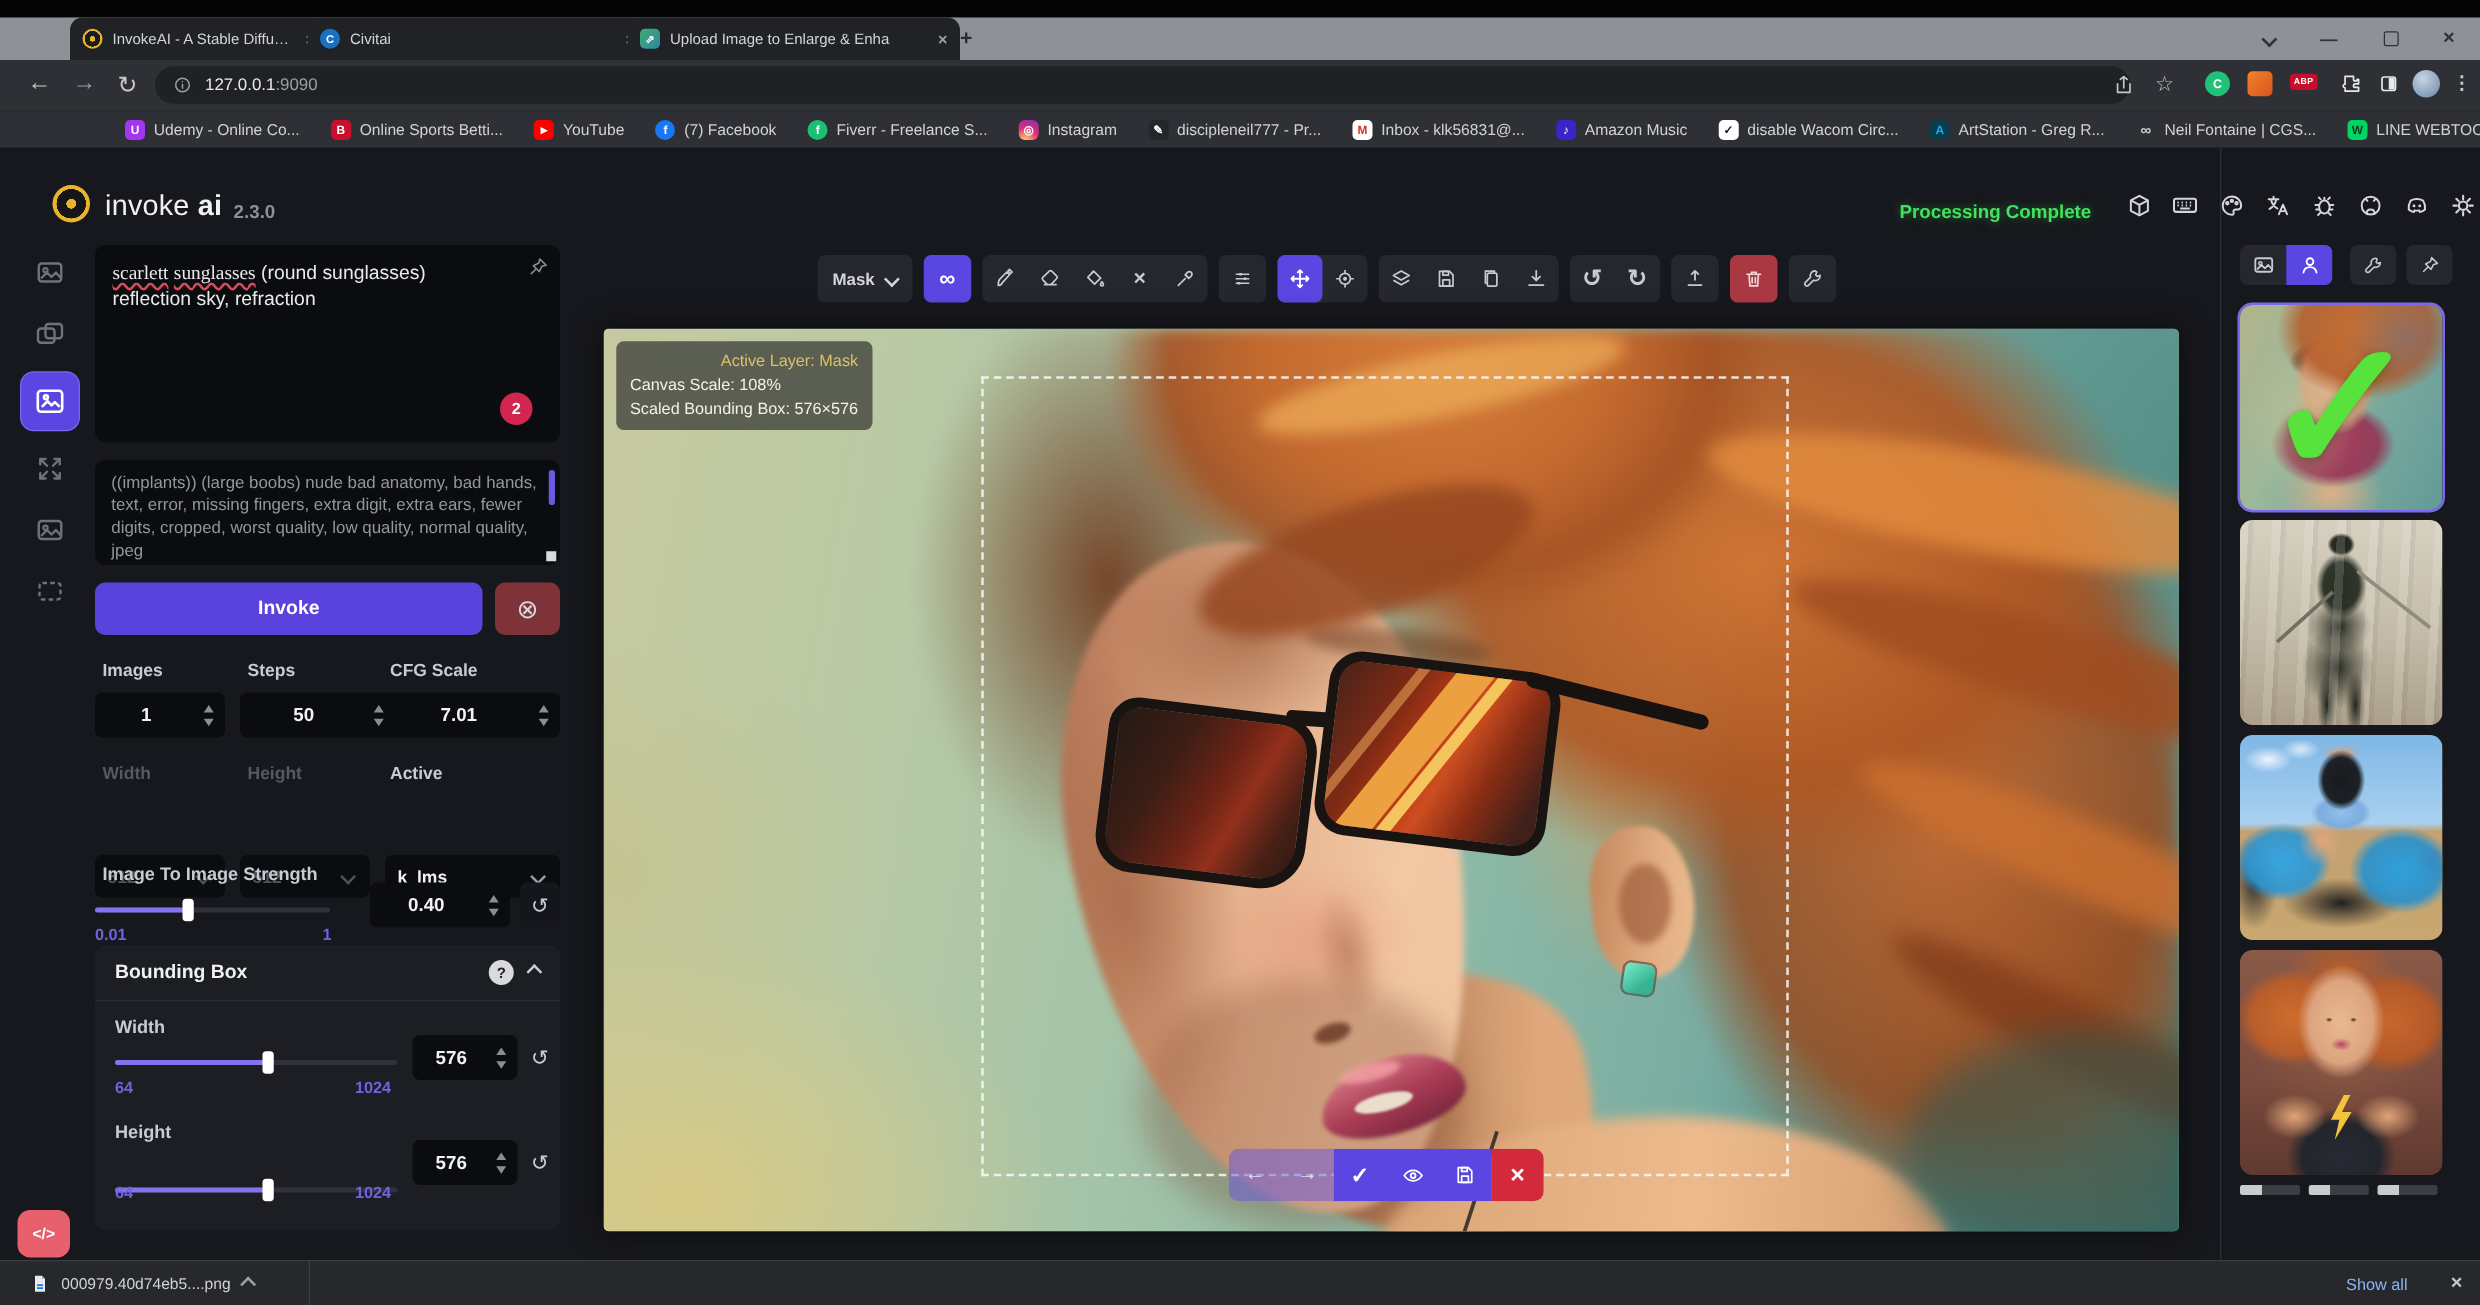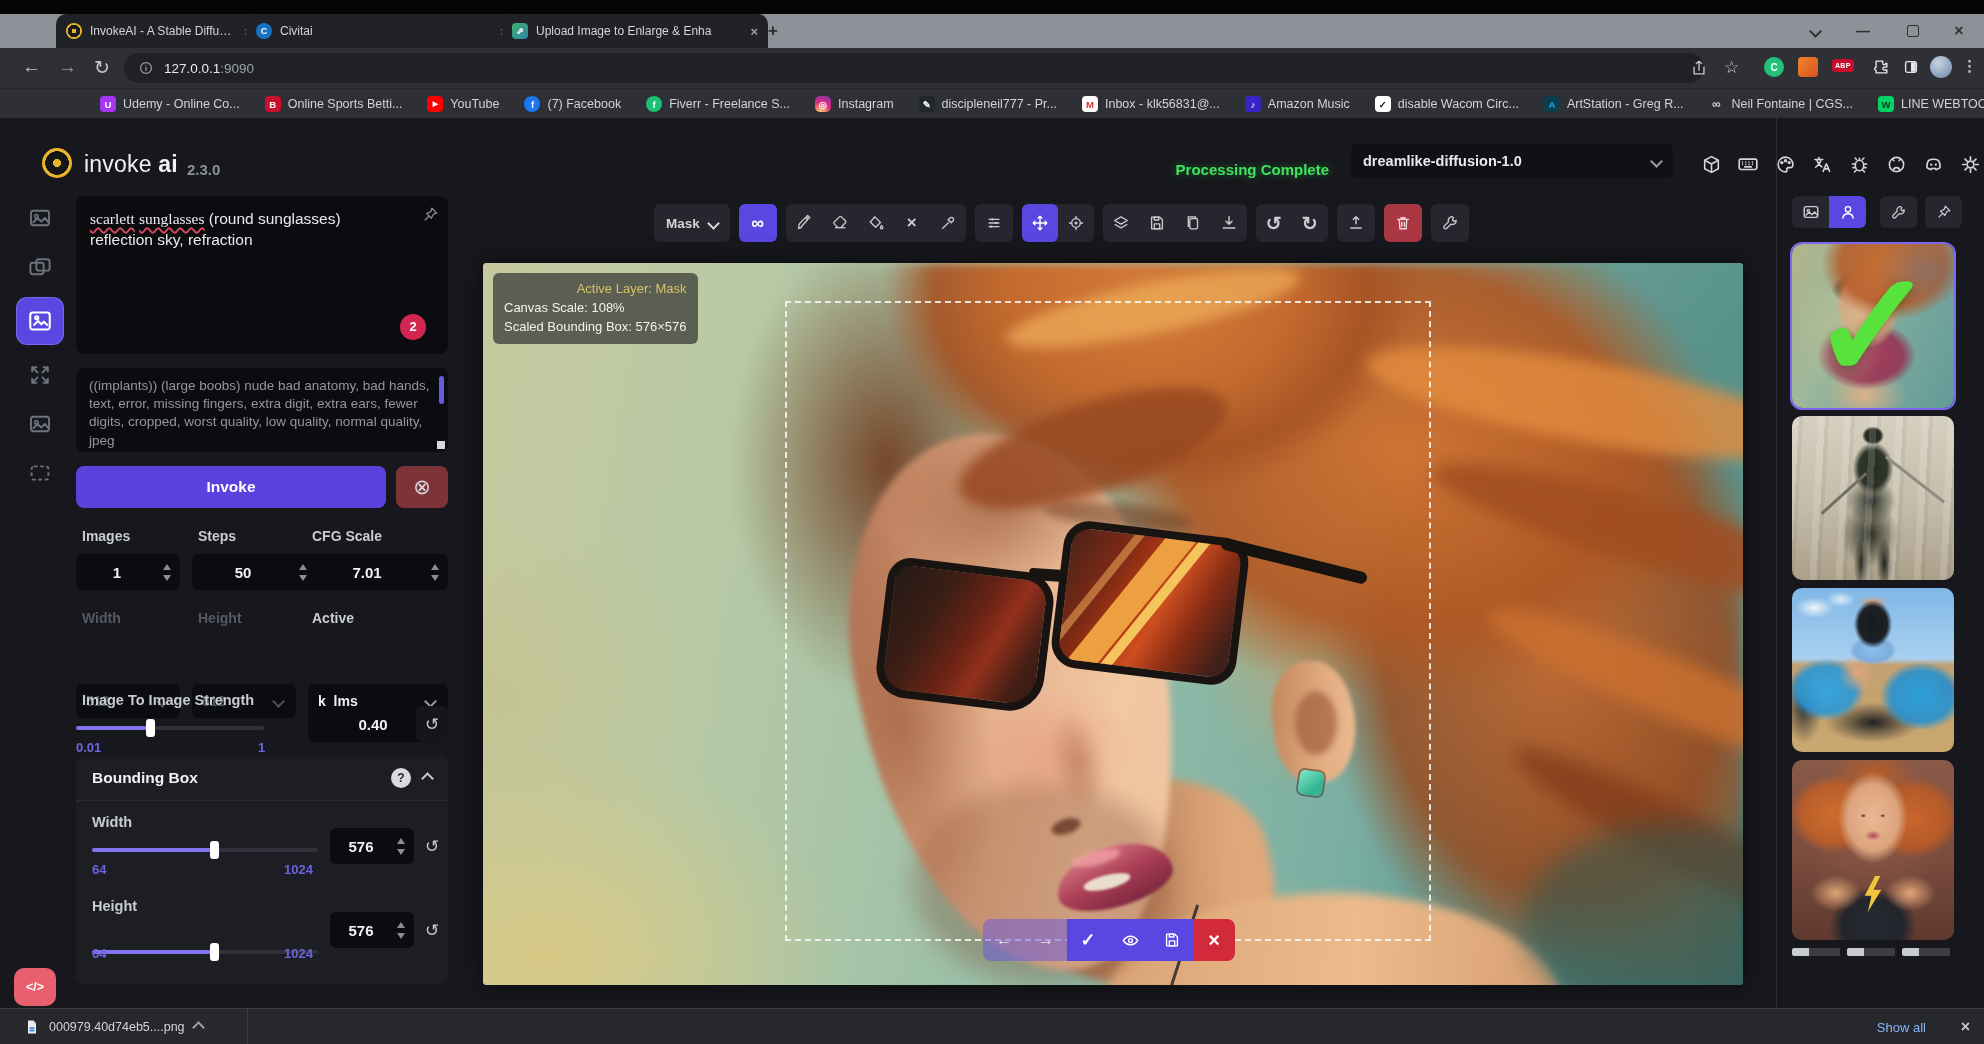--- a/index.html
+++ b/index.html
@@ -391,24 +391,20 @@
 
   </div>
 
   <div id="app" class="abs">
 
     <div id="appheader" class="abs">
       <div id="logo"></div>
       <span class="brand"><span>invoke</span> <b>ai</b></span>
       <span class="ver">2.3.0</span>
       <span id="status">Processing Complete</span>
-      <div id="modelsel">
-        <span class="mname">dreamlike-diffusion-1.0</span>
-        <span style="margin-left:auto;"><span class="chev" style="color:#9a9ca6;"></span></span>
-      </div>
       <div class="hicons">
         <span class="hbtn">
             <svg class="ic" width="21" height="21" viewBox="0 0 20 20">
               <use href="#i-cube"></use>
             </svg>
           </span>
         <span class="hbtn">
             <svg class="ic" width="22" height="22" viewBox="0 0 20 20">
               <use href="#i-kbd"></use>
             </svg>
@@ -546,21 +542,21 @@
       </div>
 
       <span class="abs lab" style="left:6px;top:496px;font-size:14.5px;">Image To Image Strength</span>
       <div class="abs slider" style="left:0;top:522px;width:188px;">
         <span class="track"></span>
           <span class="range" style="width:39%;"></span>
           <span class="knob" style="left:37%;"></span>
       </div>
       <span class="abs minmax" style="left:0;top:544px;">0.01</span>
       <span class="abs minmax" style="left:182px;top:544px;">1</span>
-      <div class="abs numbox" style="left:232px;top:510px;width:112px;padding-left:20px;">
+      <div class="abs numbox" style="left:220px;top:510px;width:112px;">
         <span class="val">0.40</span>
         <span class="stp">
             <span class="tri up"></span>
             <span class="tri dn"></span>
           </span>
       </div>
       <div class="abs rstbtn" style="left:340px;top:510px;width:32px;">
           <span>↺</span>
         </div>
 

